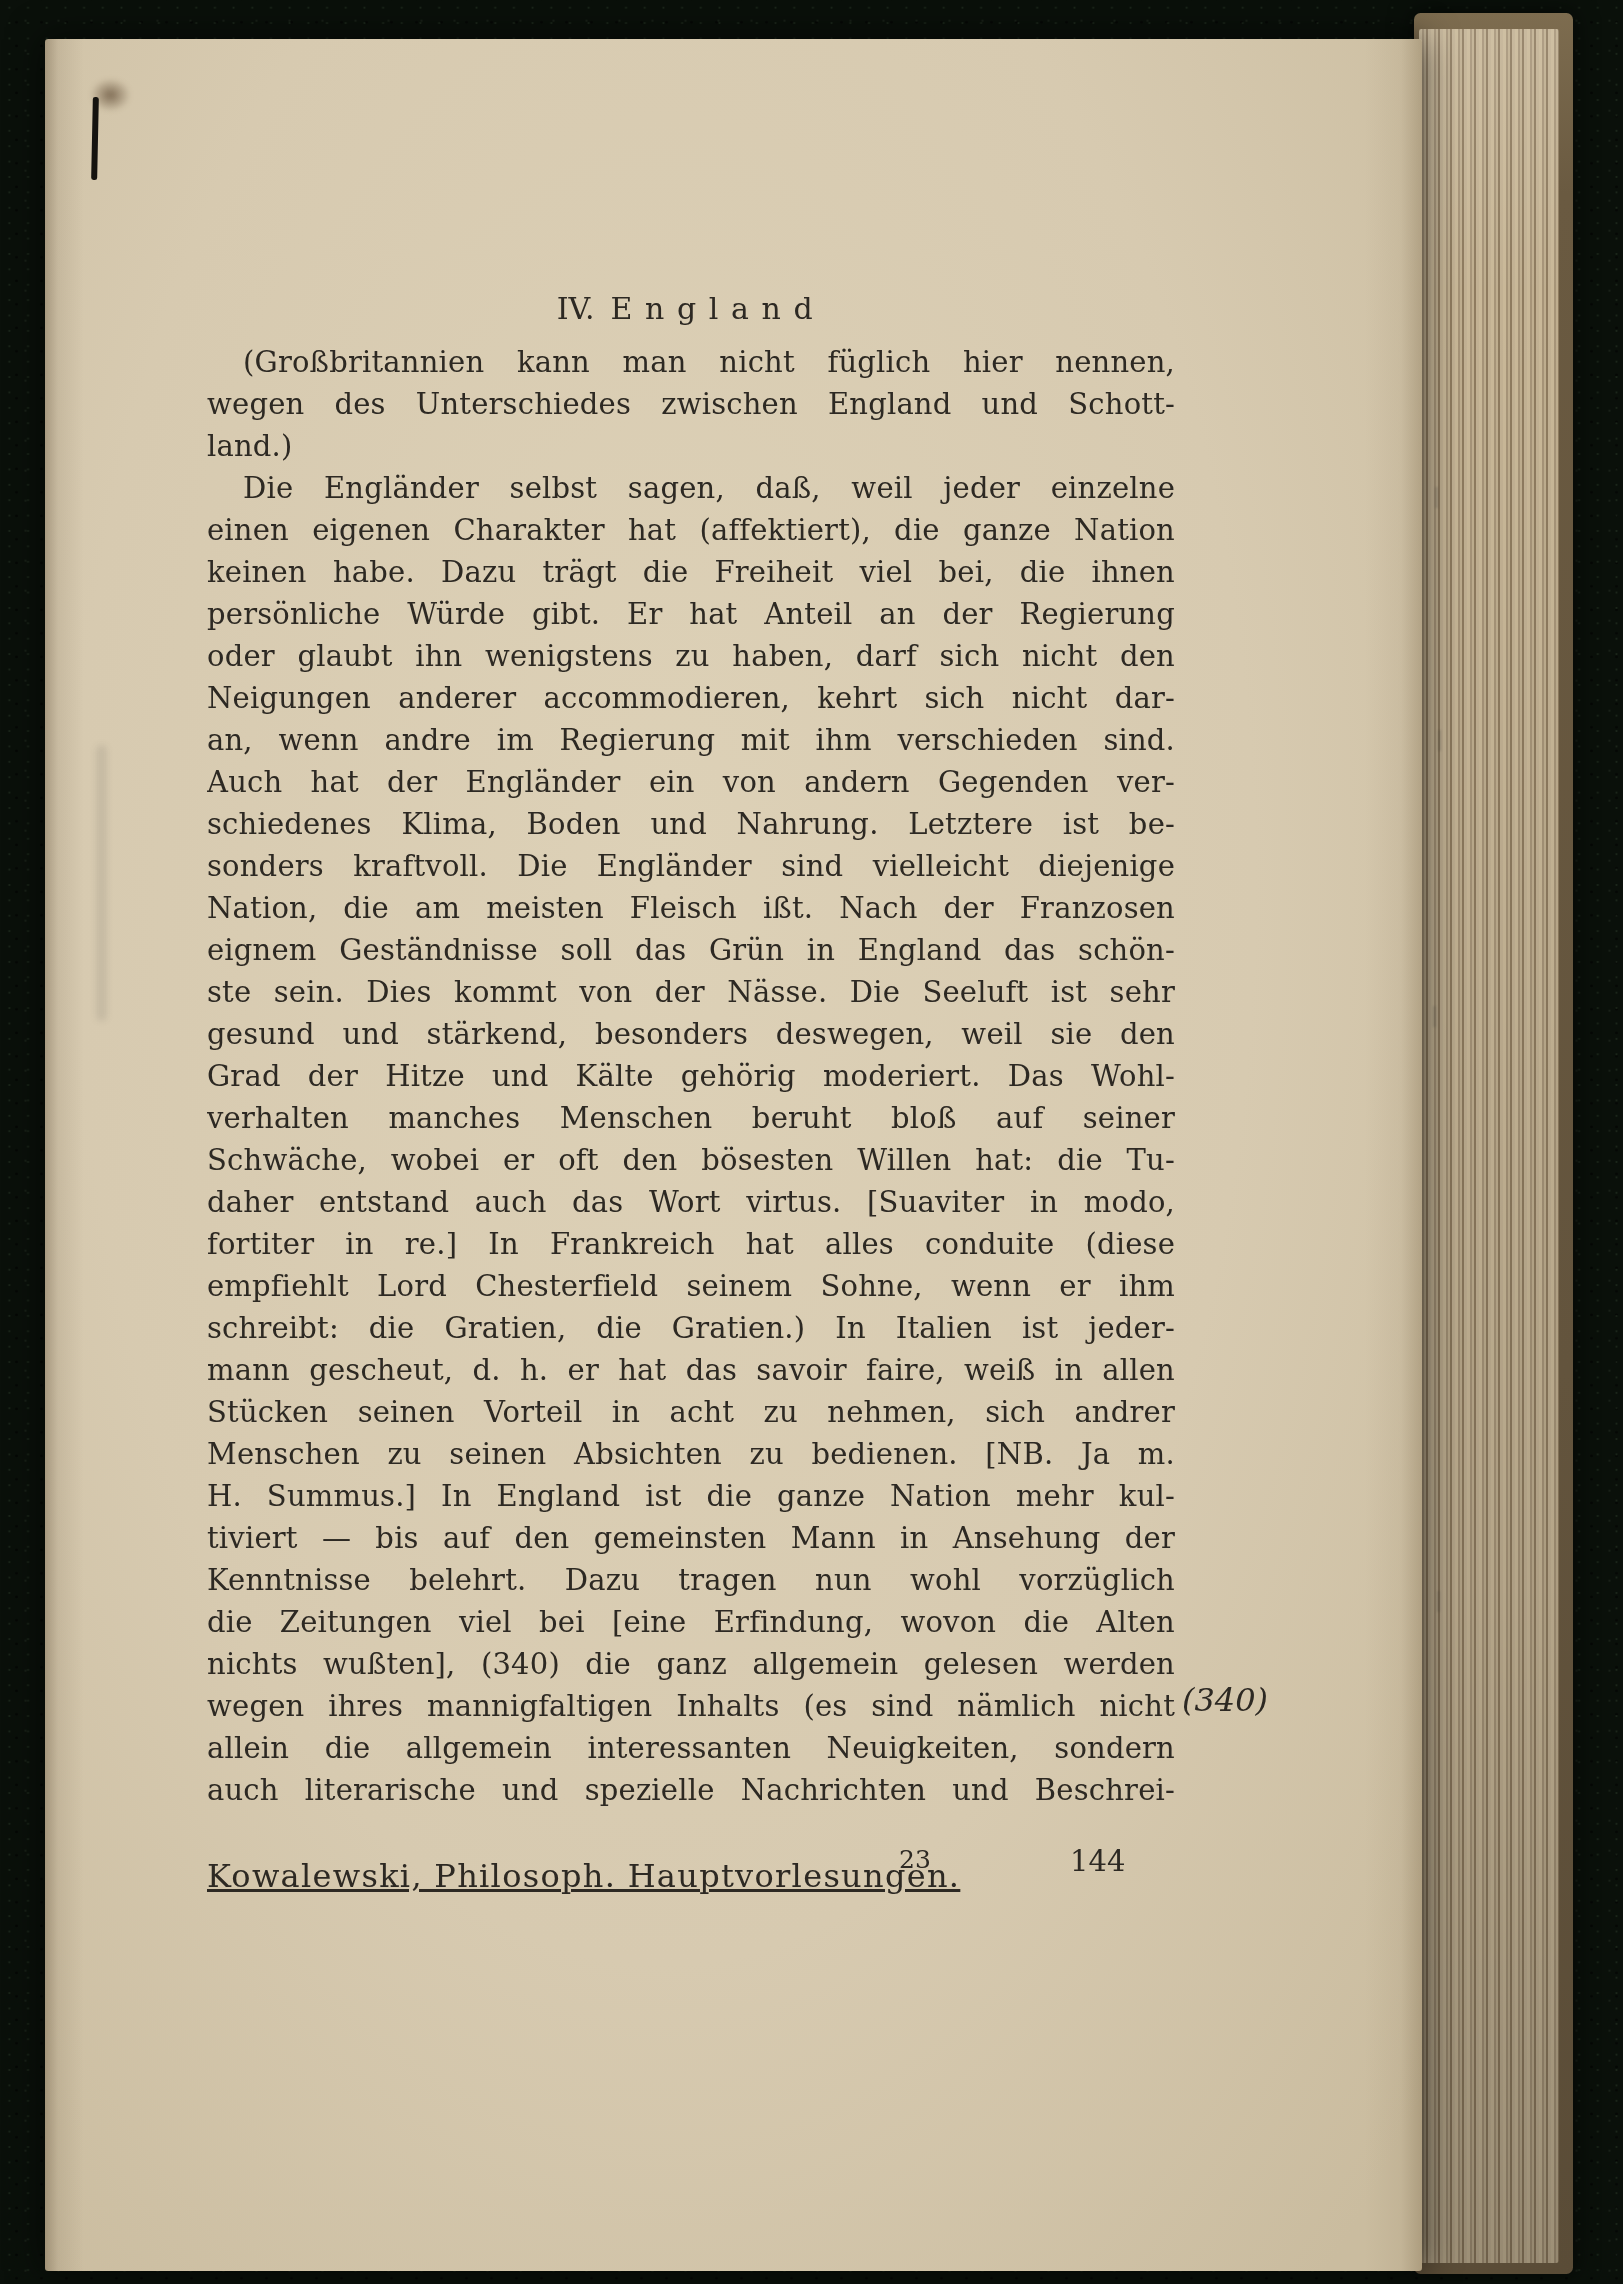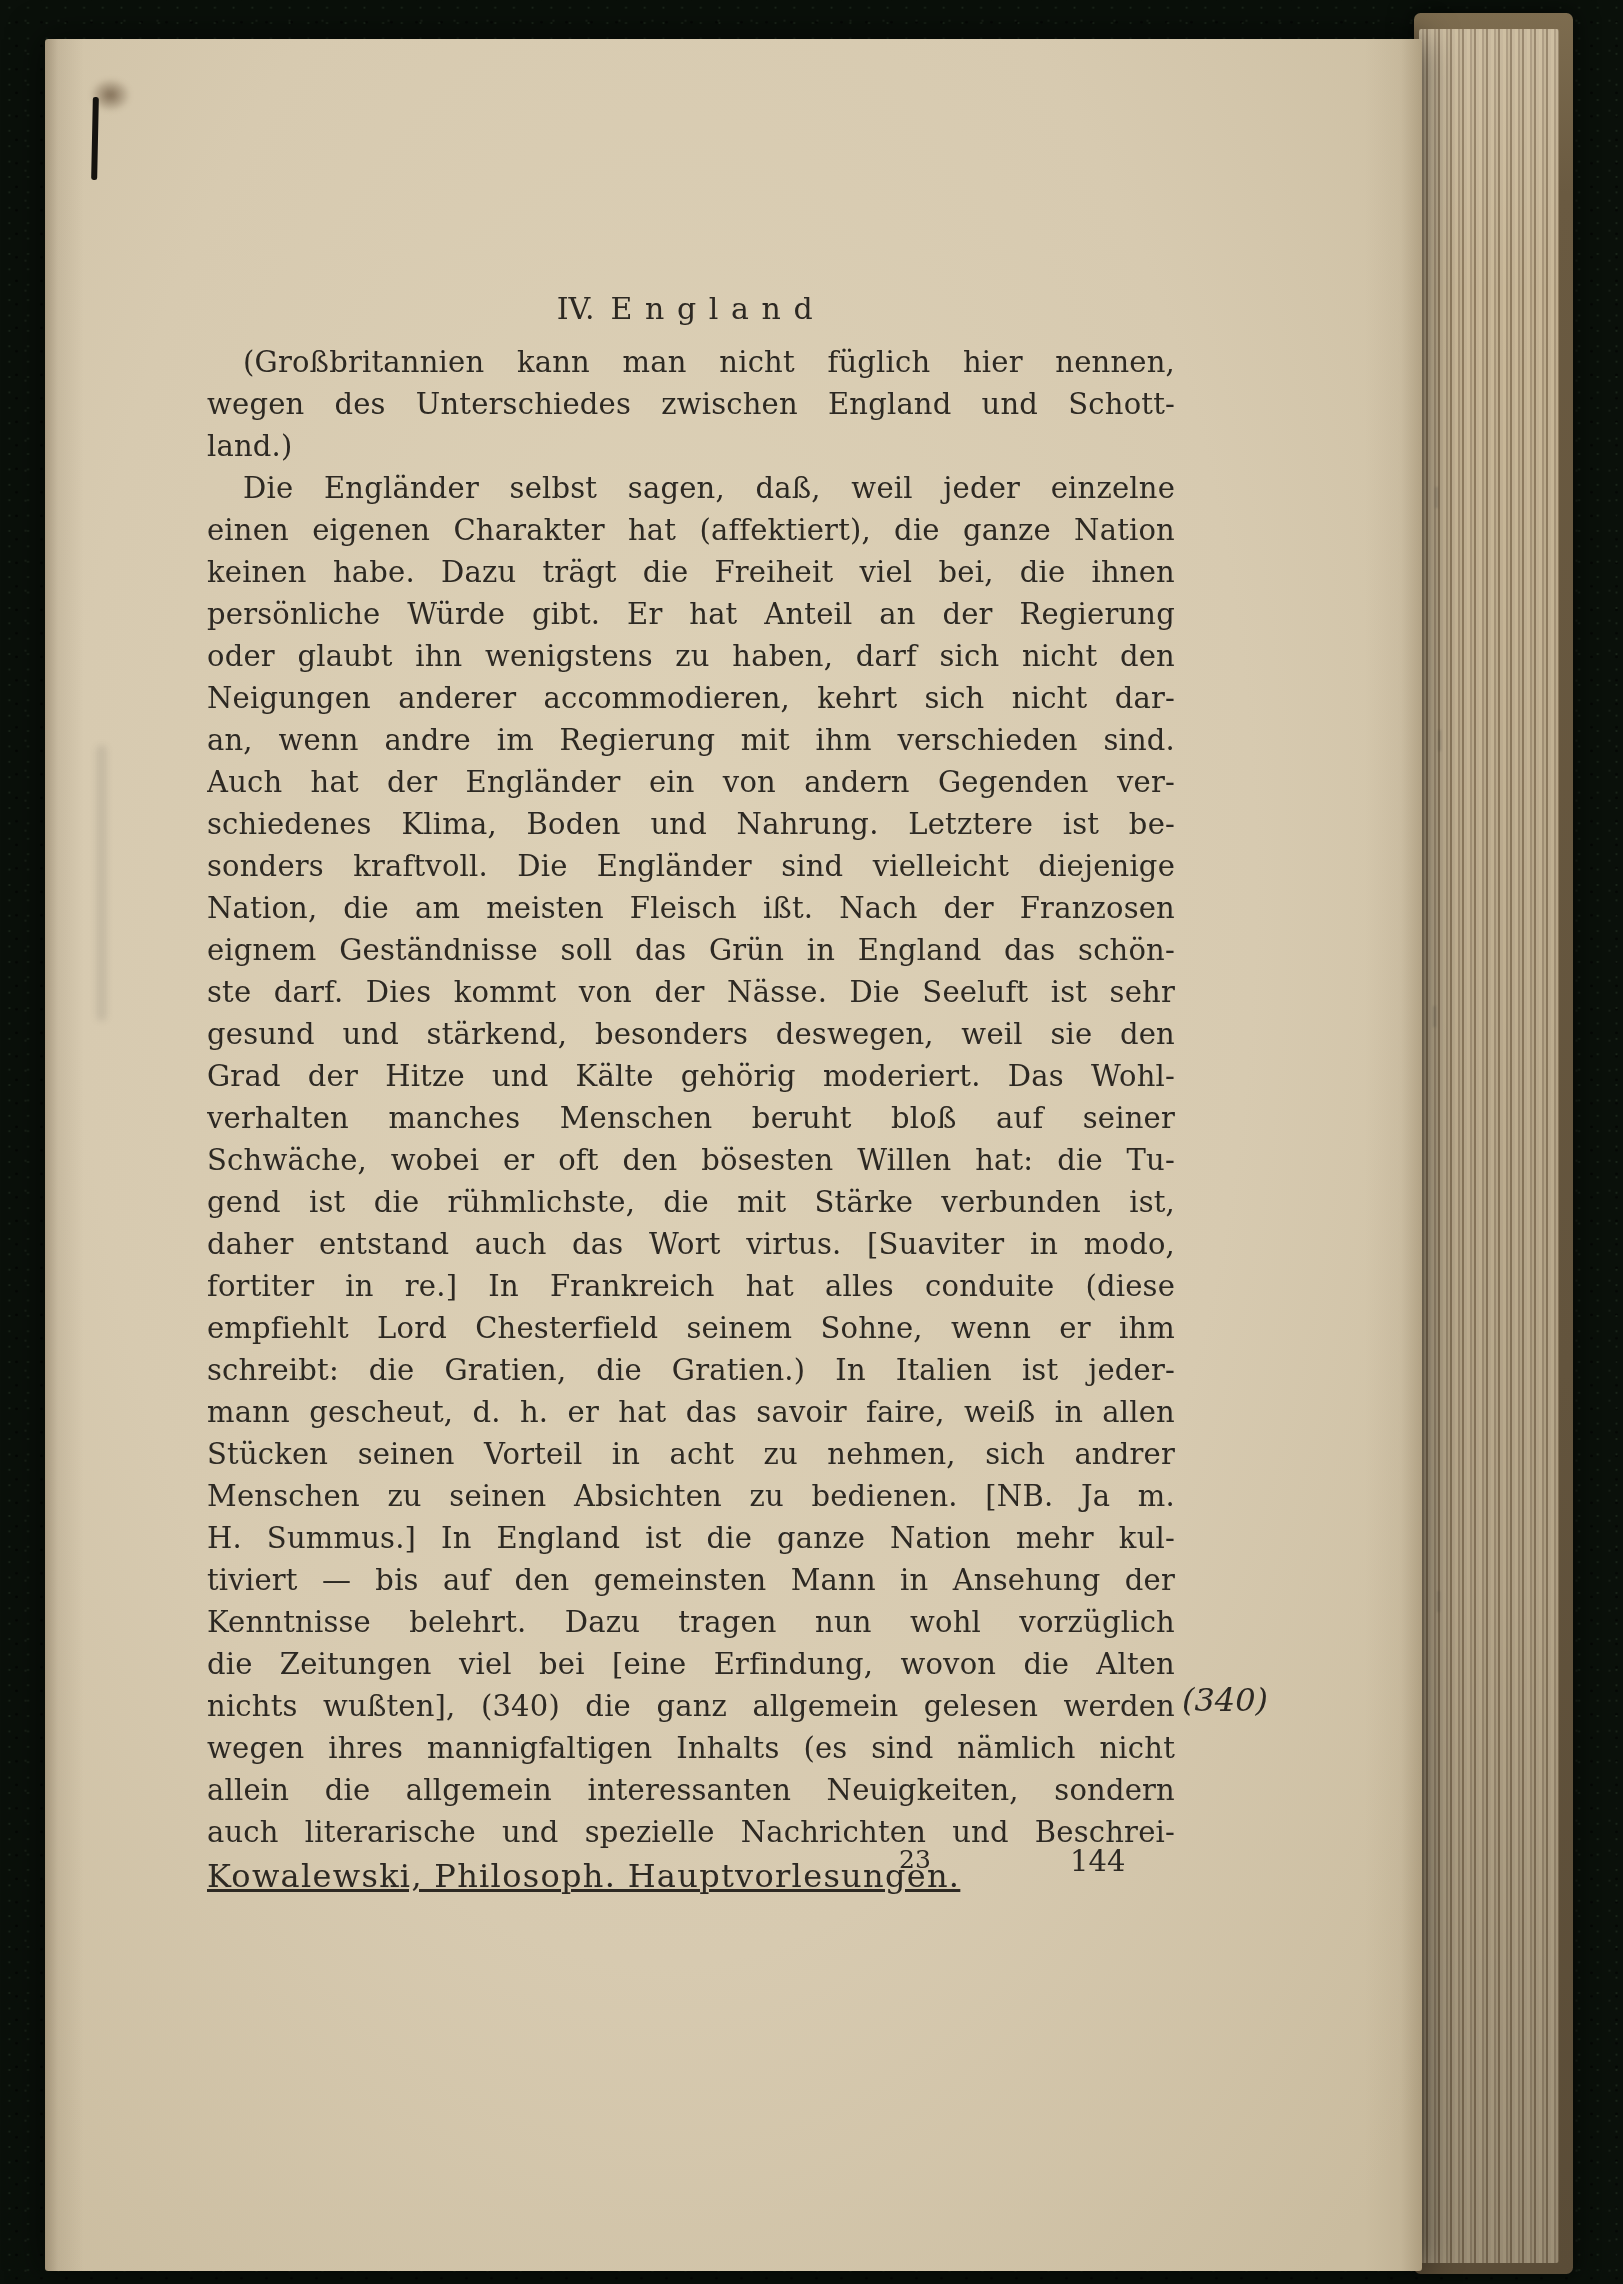--- a/index.html
+++ b/index.html
@@ -184,26 +184,25 @@
     <div class="line">keinen habe. Dazu trägt die Freiheit viel bei, die ihnen</div>
     <div class="line">persönliche Würde gibt. Er hat Anteil an der Regierung</div>
     <div class="line">oder glaubt ihn wenigstens zu haben, darf sich nicht den</div>
     <div class="line">Neigungen anderer accommodieren, kehrt sich nicht dar-</div>
     <div class="line">an, wenn andre im Regierung mit ihm verschieden sind.</div>
     <div class="line">Auch hat der Engländer ein von andern Gegenden ver-</div>
     <div class="line">schiedenes Klima, Boden und Nahrung. Letztere ist be-</div>
     <div class="line">sonders kraftvoll. Die Engländer sind vielleicht diejenige</div>
     <div class="line">Nation, die am meisten Fleisch ißt. Nach der Franzosen</div>
     <div class="line">eignem Geständnisse soll das Grün in England das schön-</div>
-    <div class="line">ste darf. Dies kommt von der Nässe. Die Seeluft ist sehr</div>
+    <div class="line">ste sein. Dies kommt von der Nässe. Die Seeluft ist sehr</div>
     <div class="line">gesund und stärkend, besonders deswegen, weil sie den</div>
     <div class="line">Grad der Hitze und Kälte gehörig moderiert. Das Wohl-</div>
     <div class="line">verhalten manches Menschen beruht bloß auf seiner</div>
     <div class="line">Schwäche, wobei er oft den bösesten Willen hat: die Tu-</div>
-    <div class="line">gend ist die rühmlichste, die mit Stärke verbunden ist,</div>
     <div class="line">daher entstand auch das Wort virtus. [Suaviter in modo,</div>
     <div class="line">fortiter in re.] In Frankreich hat alles conduite (diese</div>
     <div class="line">empfiehlt Lord Chesterfield seinem Sohne, wenn er ihm</div>
     <div class="line">schreibt: die Gratien, die Gratien.) In Italien ist jeder-</div>
     <div class="line">mann gescheut, d. h. er hat das savoir faire, weiß in allen</div>
     <div class="line">Stücken seinen Vorteil in acht zu nehmen, sich andrer</div>
     <div class="line">Menschen zu seinen Absichten zu bedienen. [NB. Ja m.</div>
     <div class="line">H. Summus.] In England ist die ganze Nation mehr kul-</div>
     <div class="line">tiviert — bis auf den gemeinsten Mann in Ansehung der</div>
     <div class="line">Kenntnisse belehrt. Dazu tragen nun wohl vorzüglich</div>

